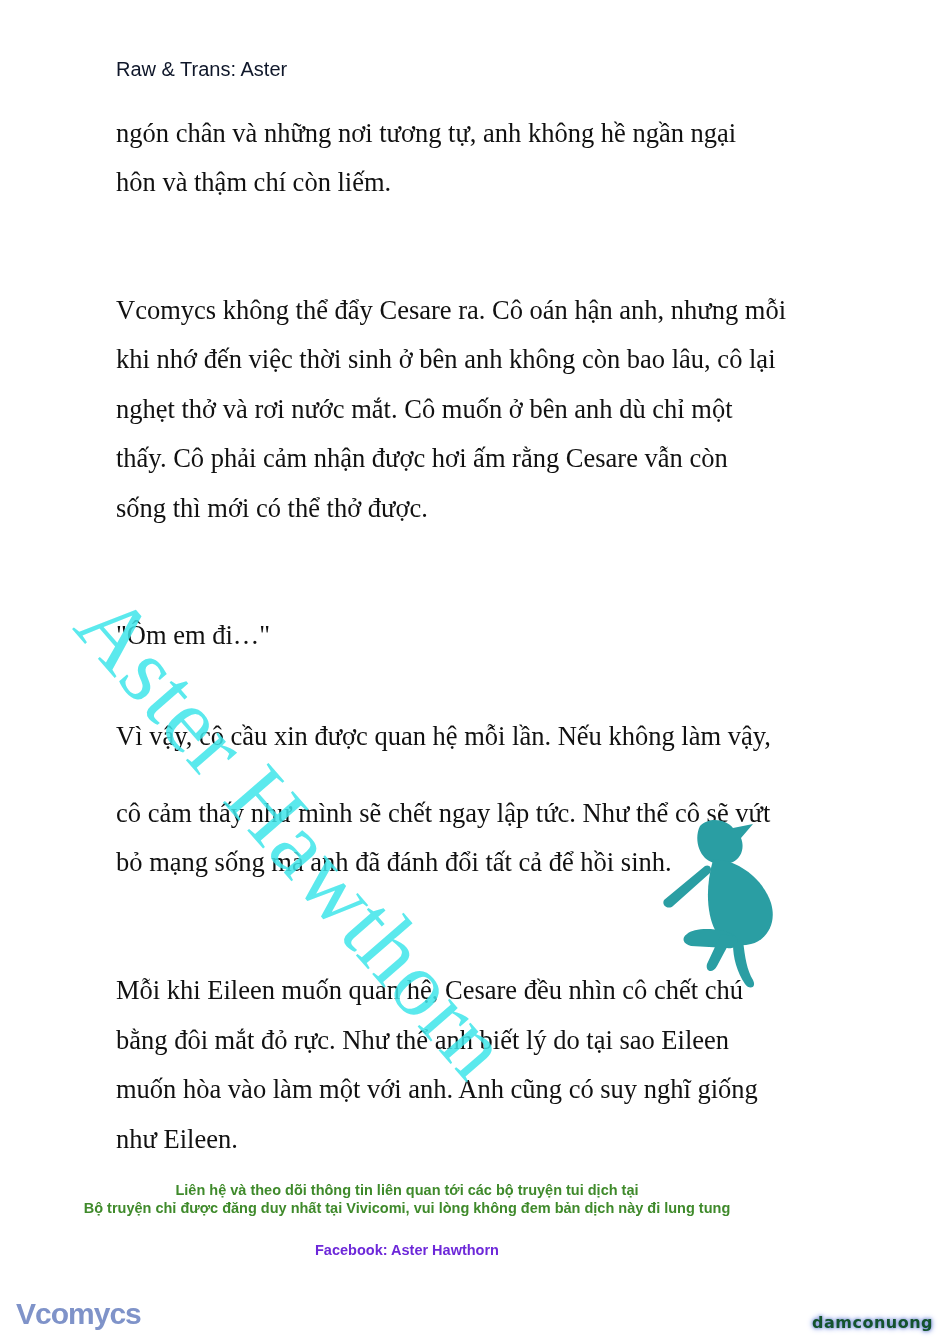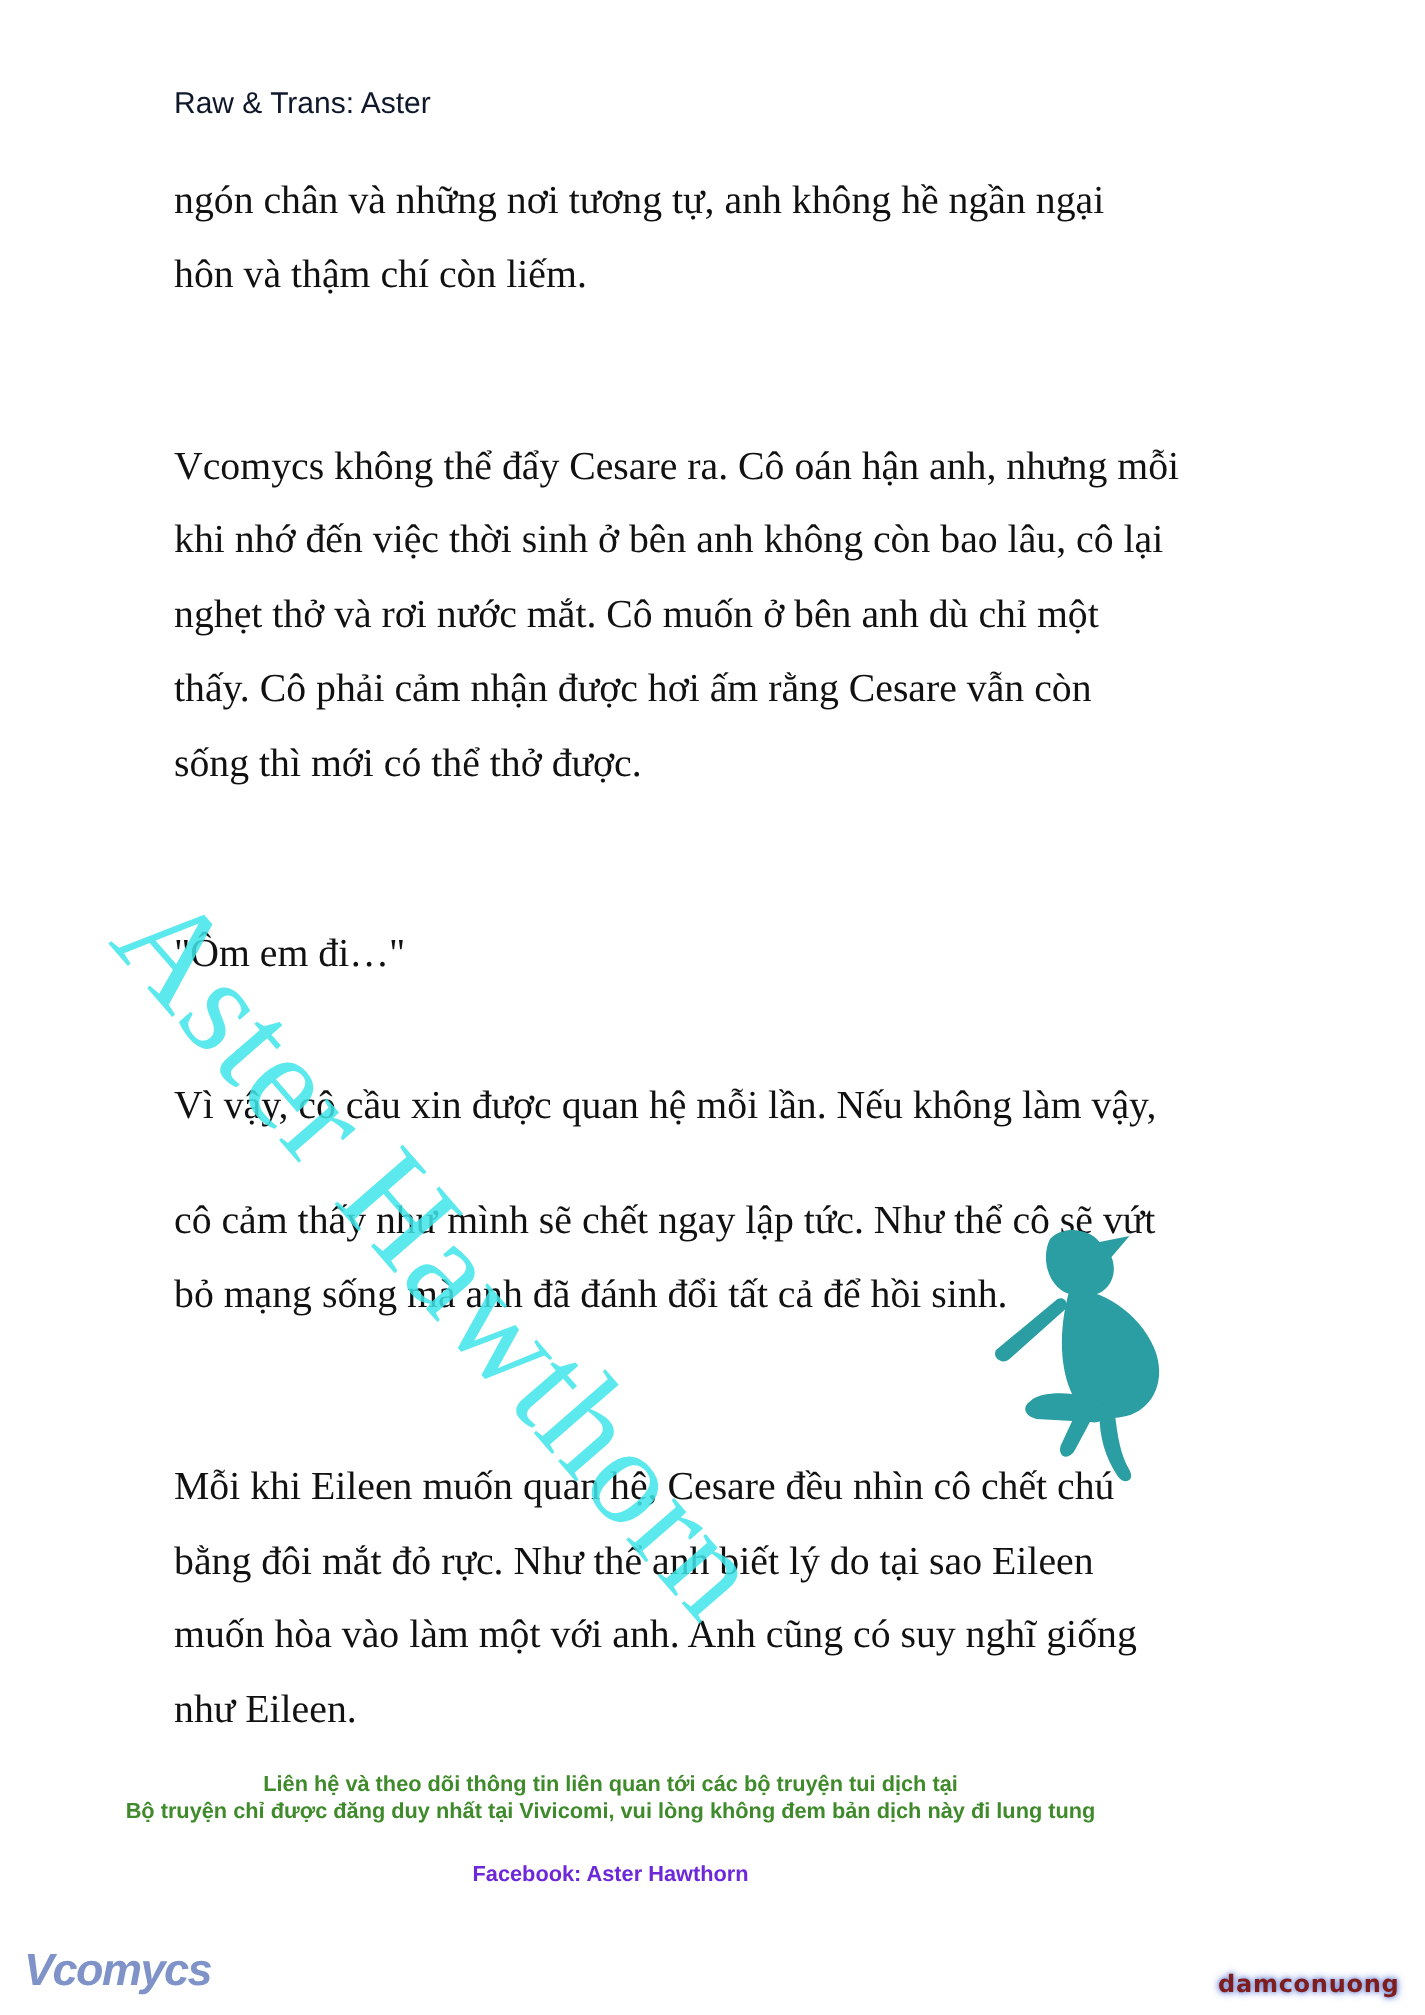--- a/index.html
+++ b/index.html
@@ -30,27 +30,27 @@
     font-family: "Liberation Serif", serif;
     font-size: 92px; white-space: nowrap;
     transform: rotate(49deg); transform-origin: left center;
     opacity: 0.85; pointer-events: none;
     letter-spacing: 1px;
   }
   .cat { position: absolute; left: 655px; top: 818px; width: 125px; height: 170px; }
   .logo-left {
     position: absolute; left: 16px; top: 1297px;
     font-family: "Liberation Sans", sans-serif;
-    font-size: 30px; font-weight: bold; font-style: italic;
+    font-size: 30px; font-weight: bold; 
     letter-spacing: -1px;
   }
   .logo-right {
     position: absolute; left: 812px; top: 1313px;
     font-family: "DejaVu Sans", sans-serif;
-    font-size: 16px; font-weight: bold; color: #7f1d1d;
+    font-size: 16px; font-weight: bold; color: #14532d;
     text-shadow: 0 0 3px #7b8fd6, 0 0 5px #8fa2e0, 0 0 7px #b9c6f0;
     letter-spacing: 0.5px;
   }
 </style>
 </head>
 <body>
 
 <div class="header">Raw &amp; Trans: Aster</div>
 
 <div>

